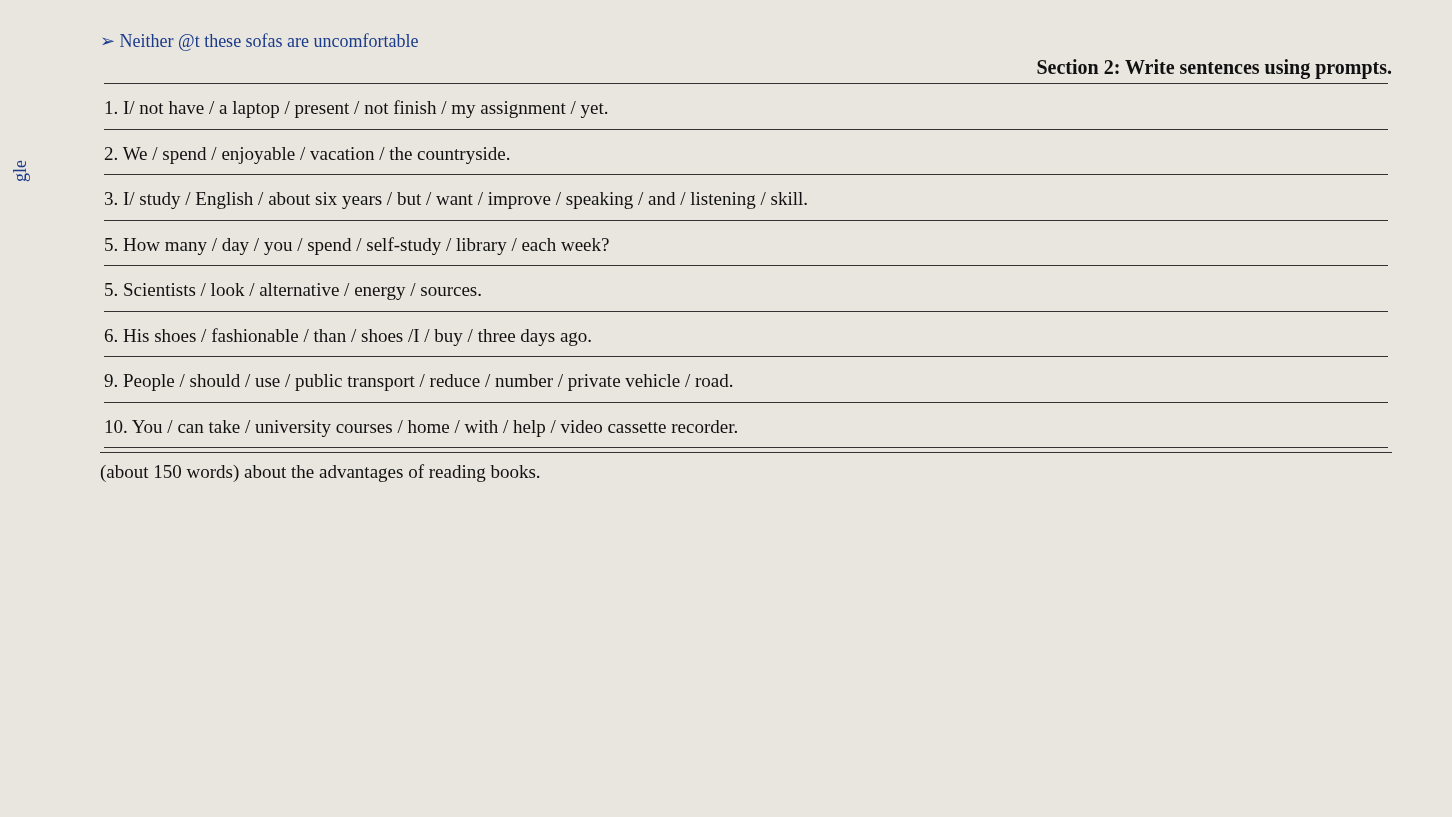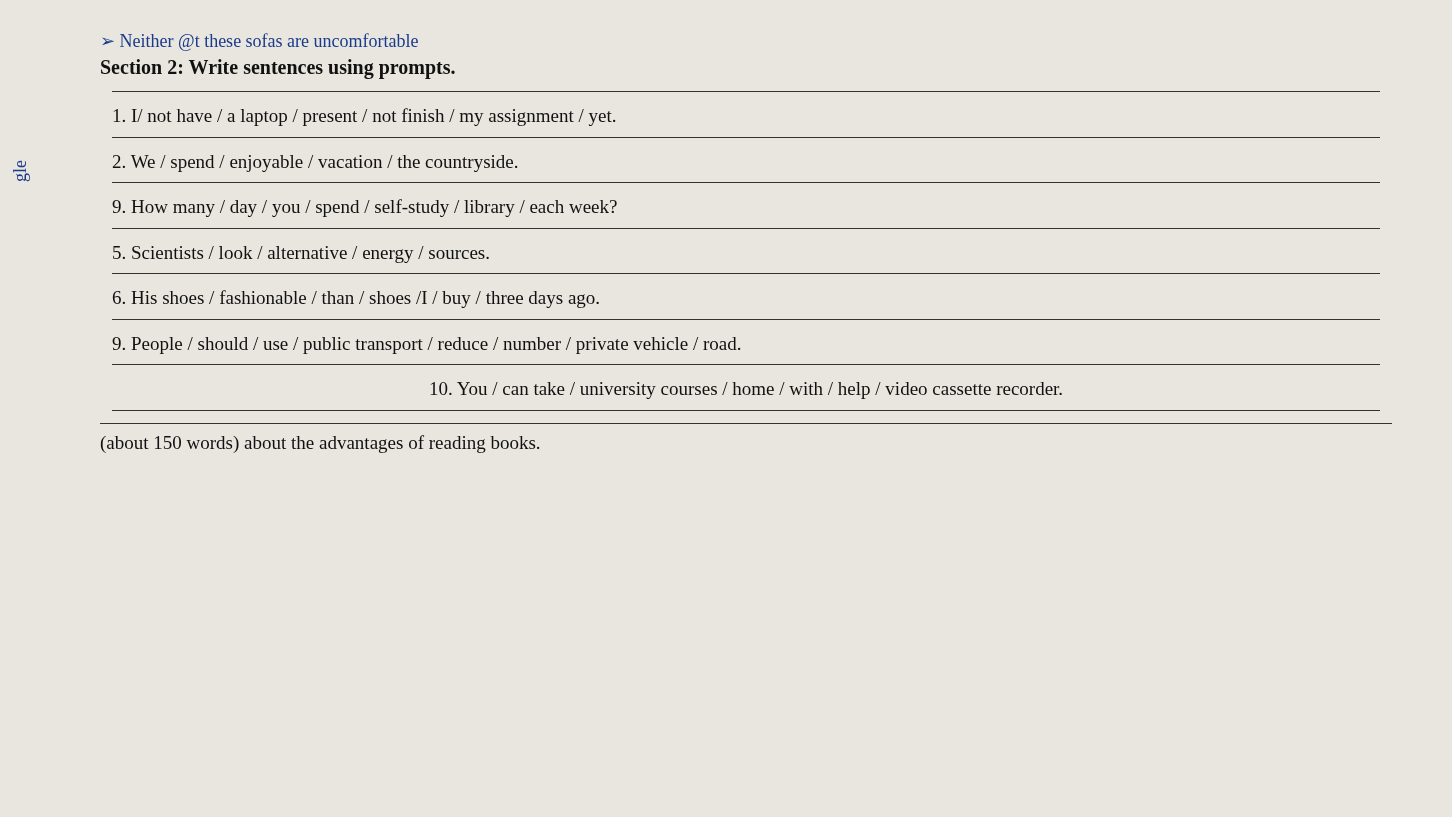--- a/index.html
+++ b/index.html
@@ -20,39 +20,39 @@
       width: 100%;
       min-height: 817px;
       position: relative;
     }
 
     .section-header {
       font-size: 20px;
       font-weight: bold;
       color: #111;
       margin-bottom: 4px;
+      text-align: right;
     }
 
     .exercise-list {
       list-style: none;
       padding: 0;
-      margin: 12px;
+      margin: 4px;
     }
 
     .exercise-item {
       border-top: 1.5px solid #333;
       padding: 10px 0 6px 0;
       font-size: 19px;
       color: #111;
       line-height: 1.5;
     }
 
     .exercise-item:last-child {
       border-bottom: 1.5px solid #333;
-      text-align: center;
     }
 
     .left-margin-note {
       position: absolute;
       left: 10px;
       top: 160px;
       font-family: 'Segoe Script', 'Comic Sans MS', cursive;
       color: #1a3a8a;
       font-size: 18px;
       writing-mode: vertical-rl;
@@ -91,21 +91,22 @@
 
   <div class="neither-line">
     <span class="handwriting">➢ Neither  @t  these  sofas  are  uncomfortable</span>
   </div>
 
   <div class="section-header">Section 2: Write sentences using prompts.</div>
 
   <ul class="exercise-list">
   <li class="exercise-item">1. I/ not have / a laptop / present / not finish / my assignment / yet.</li>
       <li class="exercise-item">2. We / spend / enjoyable / vacation / the countryside.</li>
-      <li class="exercise-item">9. How many / day / you / spend / self-study / library / each week?</li>
+      <li class="exercise-item">3. I/ study / English / about six years / but / want / improve / speaking / and / listening / skill.</li>
+      <li class="exercise-item">5. How many / day / you / spend / self-study / library / each week?</li>
       <li class="exercise-item">5. Scientists / look / alternative / energy / sources.</li>
       <li class="exercise-item">6. His shoes / fashionable / than / shoes /I / buy / three days ago.</li>
       <li class="exercise-item">9. People / should / use / public transport / reduce / number / private vehicle / road.</li>
       <li class="exercise-item">10. You / can take / university courses / home / with / help / video cassette recorder.</li>
     </ul>
 
   <div class="bottom-text">(about 150 words) about the advantages of reading books.</div>
 
 </div>
 

